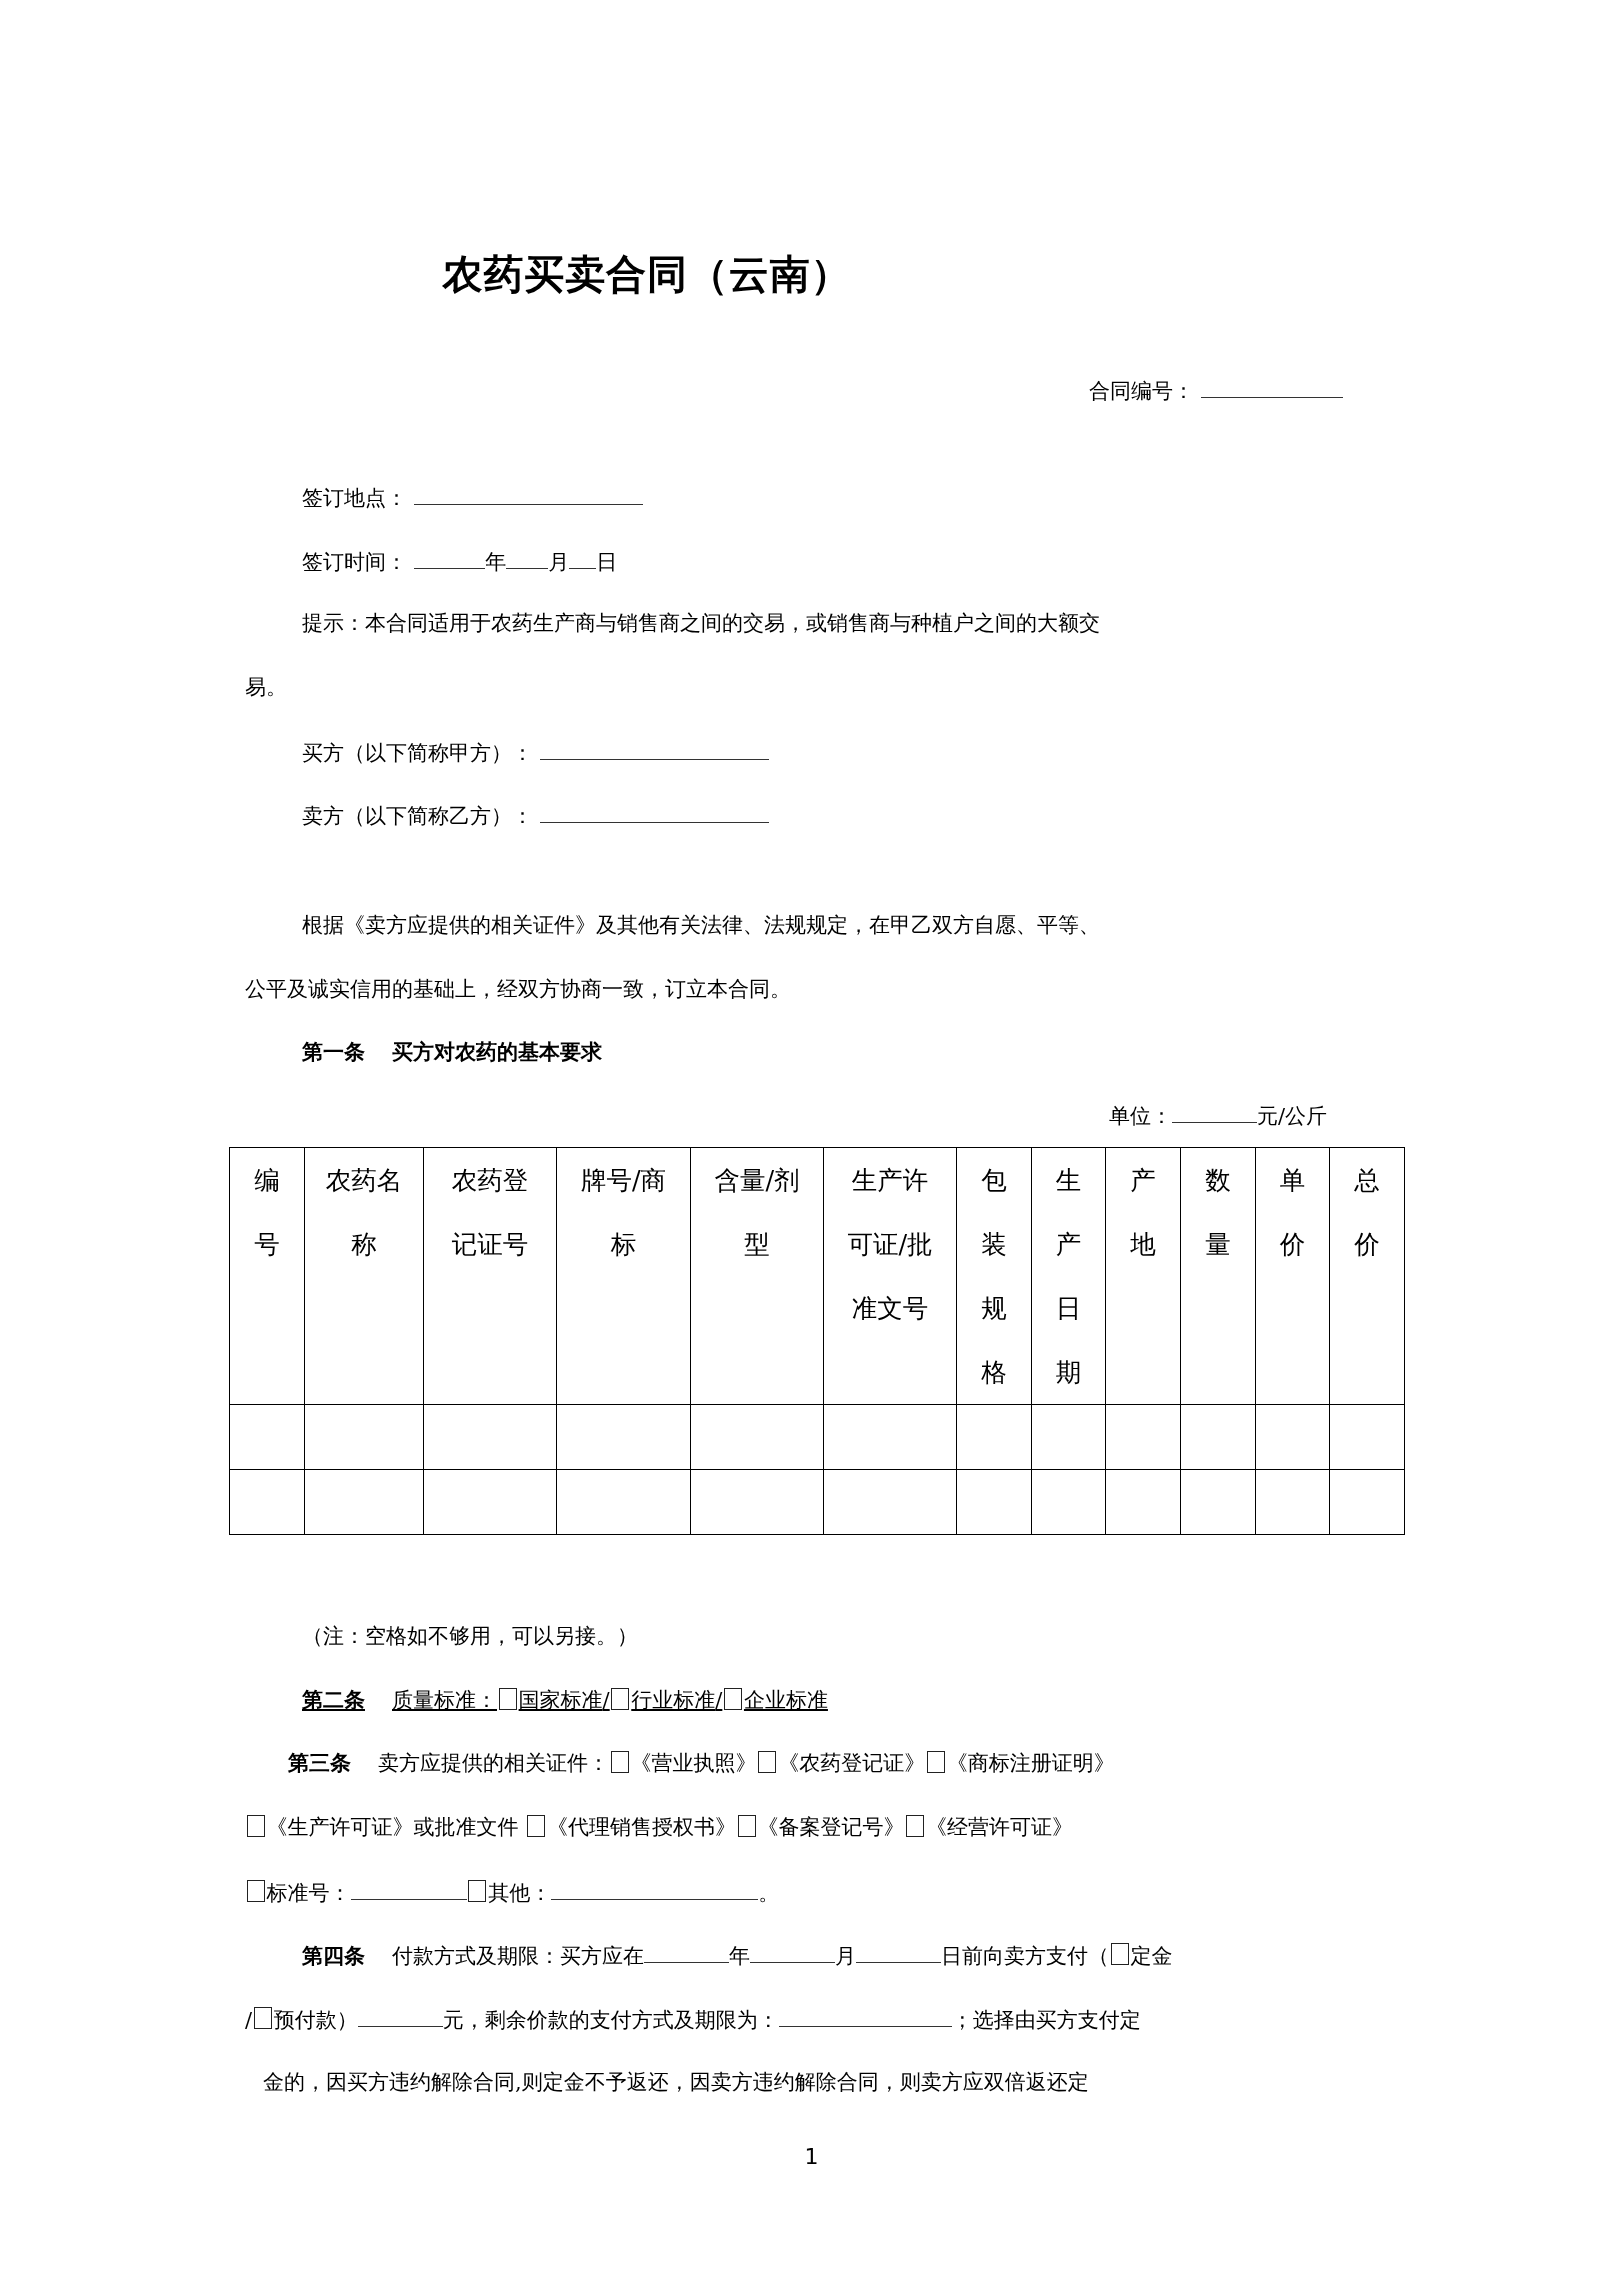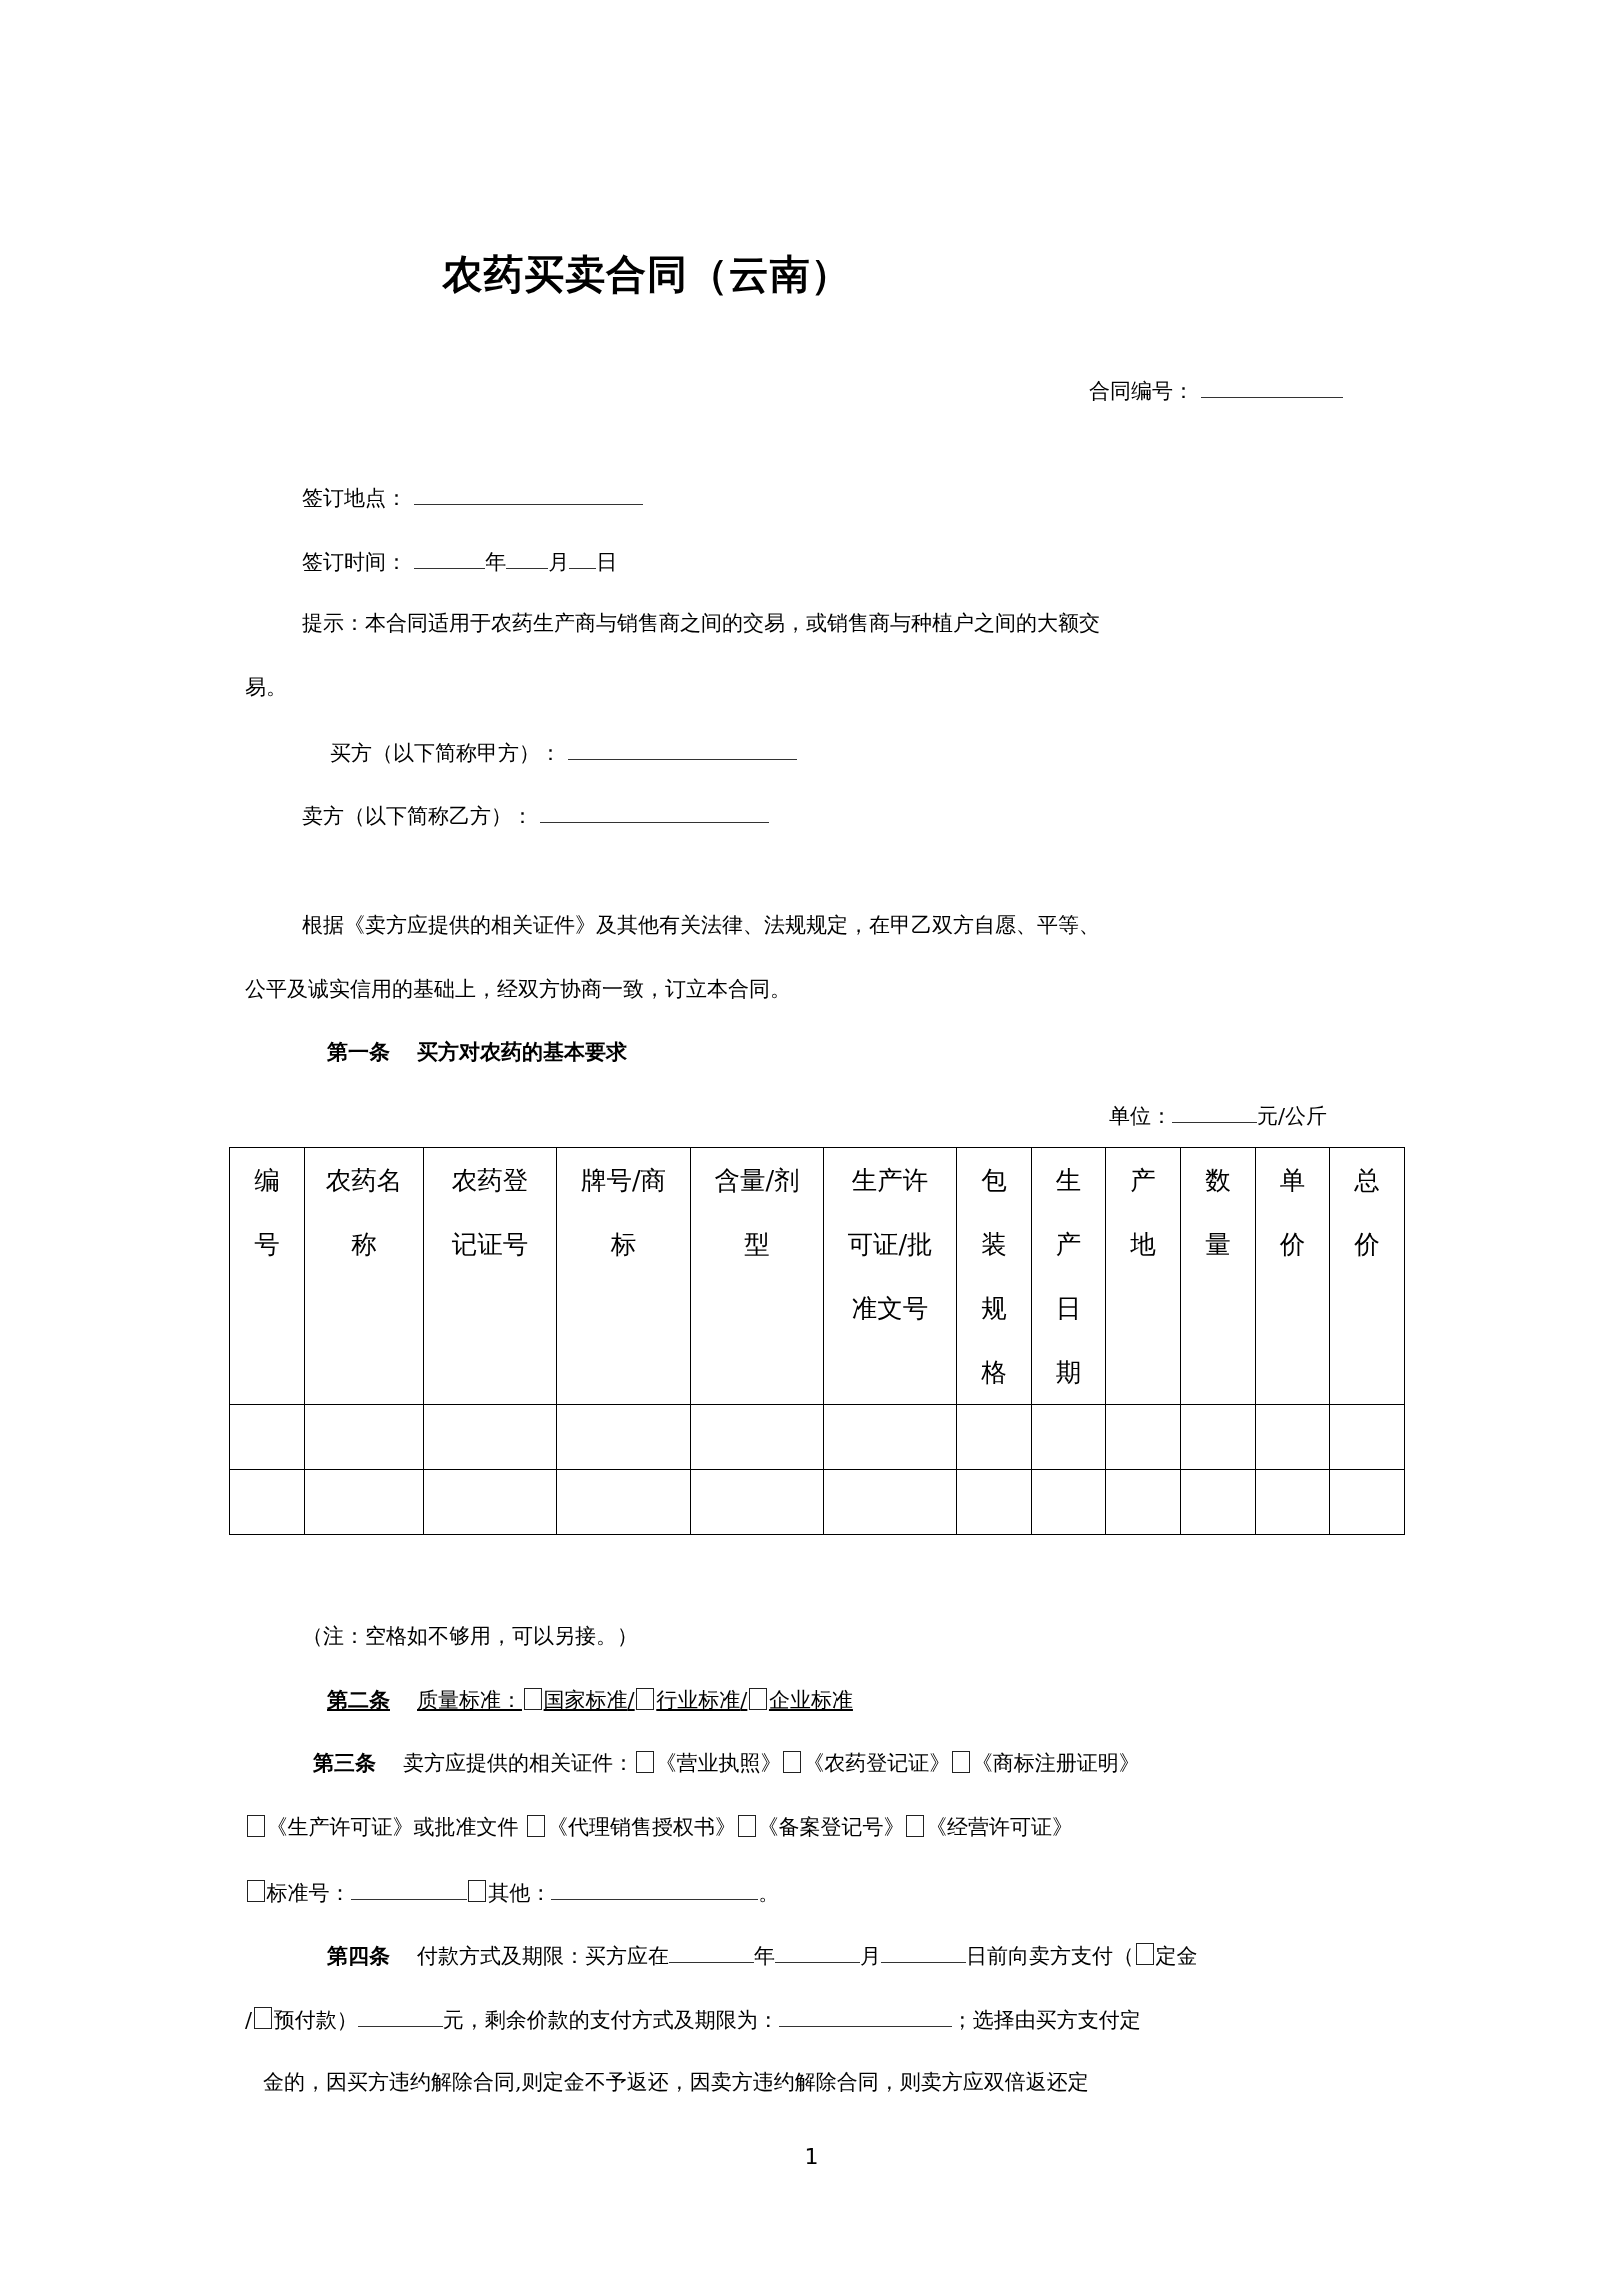--- a/index.html
+++ b/index.html
@@ -3,21 +3,21 @@
 <meta charset="utf-8">
 <style>
   html, body { margin: 0; padding: 0; background: #ffffff; }
   body { width: 1623px; height: 2294px; position: relative; overflow: hidden;
          font-family: "DejaVu Serif", "Liberation Serif", serif; color: #000; }
   .abs { position: absolute; white-space: nowrap; }
   .title { left: 0; width: 1294px; top: 247px; text-align: center; font-size: 40px; font-weight: bold;
            font-family: "DejaVu Sans", "Liberation Sans", sans-serif; letter-spacing: 0.9px; }
   .txt { font-size: 21px; line-height: 33px; }
   .blank { display: inline-block; border-bottom: 1.4px solid #333; height: 23.6px; vertical-align: baseline; }
-  .bold { font-weight: bold; font-family: "DejaVu Sans", "Liberation Sans", sans-serif; margin-left: 25px; }
+  .bold { font-weight: bold; font-family: "DejaVu Sans", "Liberation Sans", sans-serif; }
   .box { display: inline-block; width: 18px; height: 22px; border: 1.4px solid #222; vertical-align: -2.7px; margin: 0 1.8px; box-sizing: border-box; }
   table.grid { position: absolute; left: 229px; top: 1147px; border-collapse: collapse; table-layout: fixed; }
   table.grid td { border: 1.8px solid #000; padding: 0; text-align: center; vertical-align: top; font-size: 25.5px; line-height: 64px; }
   .hdr td { height: 255px; padding-top: 3.6px; }
   .row td { height: 64px; }
   .sum td { height: 64px; text-align: left; vertical-align: middle; line-height: 33px; padding-left: 14.5px; }
   .cellline { display: block; }
 </style>
 </head>
 <body>
@@ -32,21 +32,21 @@
   <span>签订地点：</span><span class="blank" style="width:229px; margin-left:7.3px;"></span>
 </div>
 
 <div class="abs txt" style="left:302px; top:544px;">
   <span>签订时间：</span><span class="blank" style="width:71px; margin-left:7.3px;"></span><span>年</span><span class="blank" style="width:42px;"></span><span>月</span><span class="blank" style="width:27px;"></span><span>日</span>
 </div>
 
 <div class="abs txt" style="left:302px; top:607px;">提示：本合同适用于农药生产商与销售商之间的交易，或销售商与种植户之间的大额交</div>
 <div class="abs txt" style="left:245px; top:671px;">易。</div>
 
-<div class="abs txt" style="left:302px; top:735px;margin-left:28px;">
+<div class="abs txt" style="left:302px; top:735px;">
   <span>买方（以下简称甲方）：</span><span class="blank" style="width:229px; margin-left:7.3px;"></span>
 </div>
 <div class="abs txt" style="left:302px; top:798px;">
   <span>卖方（以下简称乙方）：</span><span class="blank" style="width:229px; margin-left:7.3px;"></span>
 </div>
 
 <div class="abs txt" style="left:302px; top:909px;">根据《卖方应提供的相关证件》及其他有关法律、法规规定，在甲乙双方自愿、平等、</div>
 <div class="abs txt" style="left:245px; top:973px;">公平及诚实信用的基础上，经双方协商一致，订立本合同。</div>
 
 <div class="abs txt bold" style="left:302px; top:1036px;">

